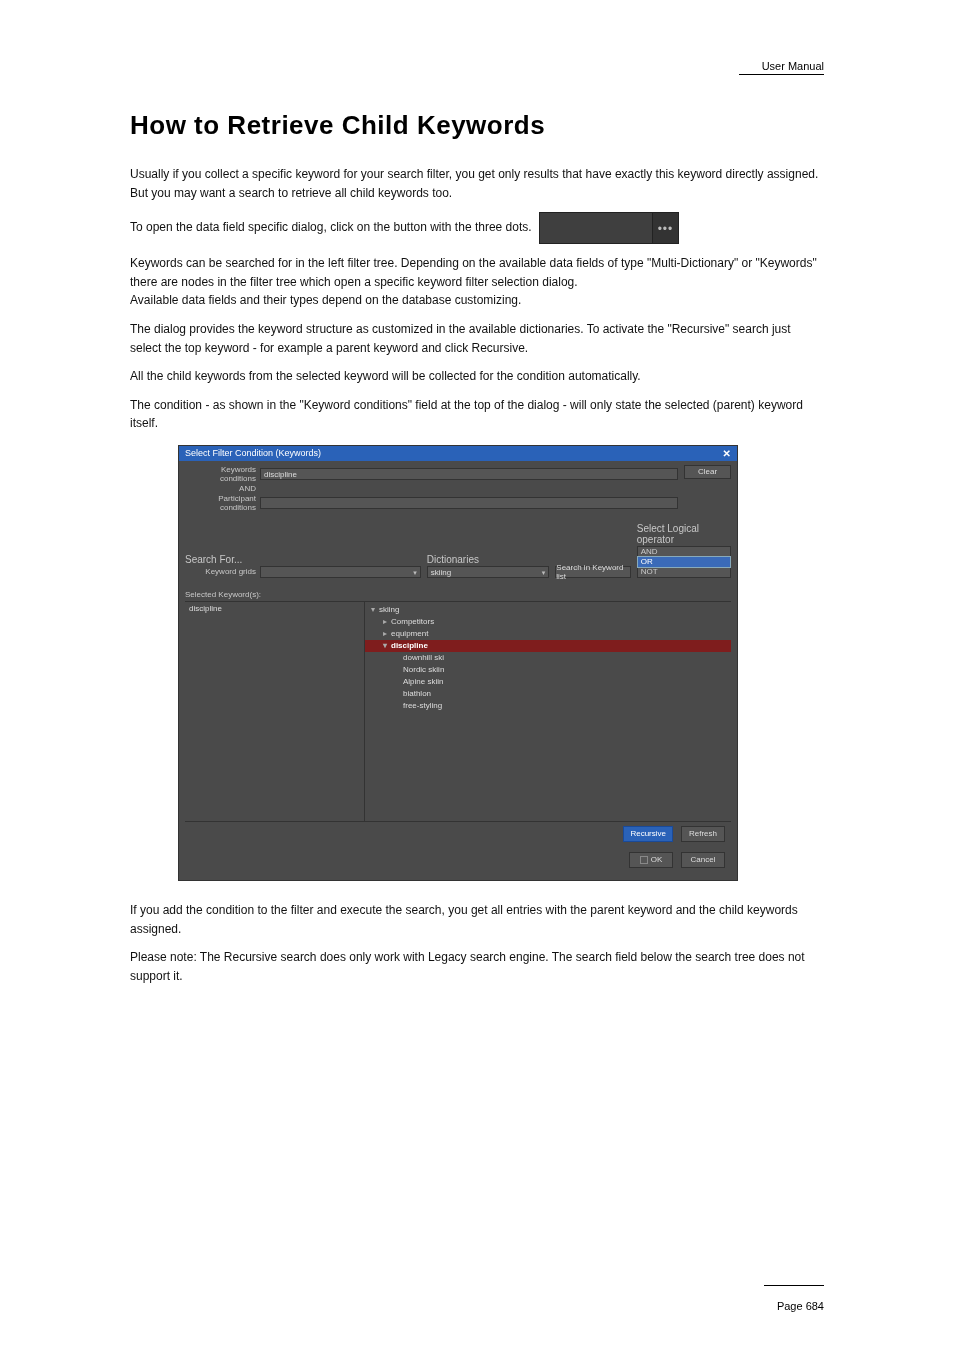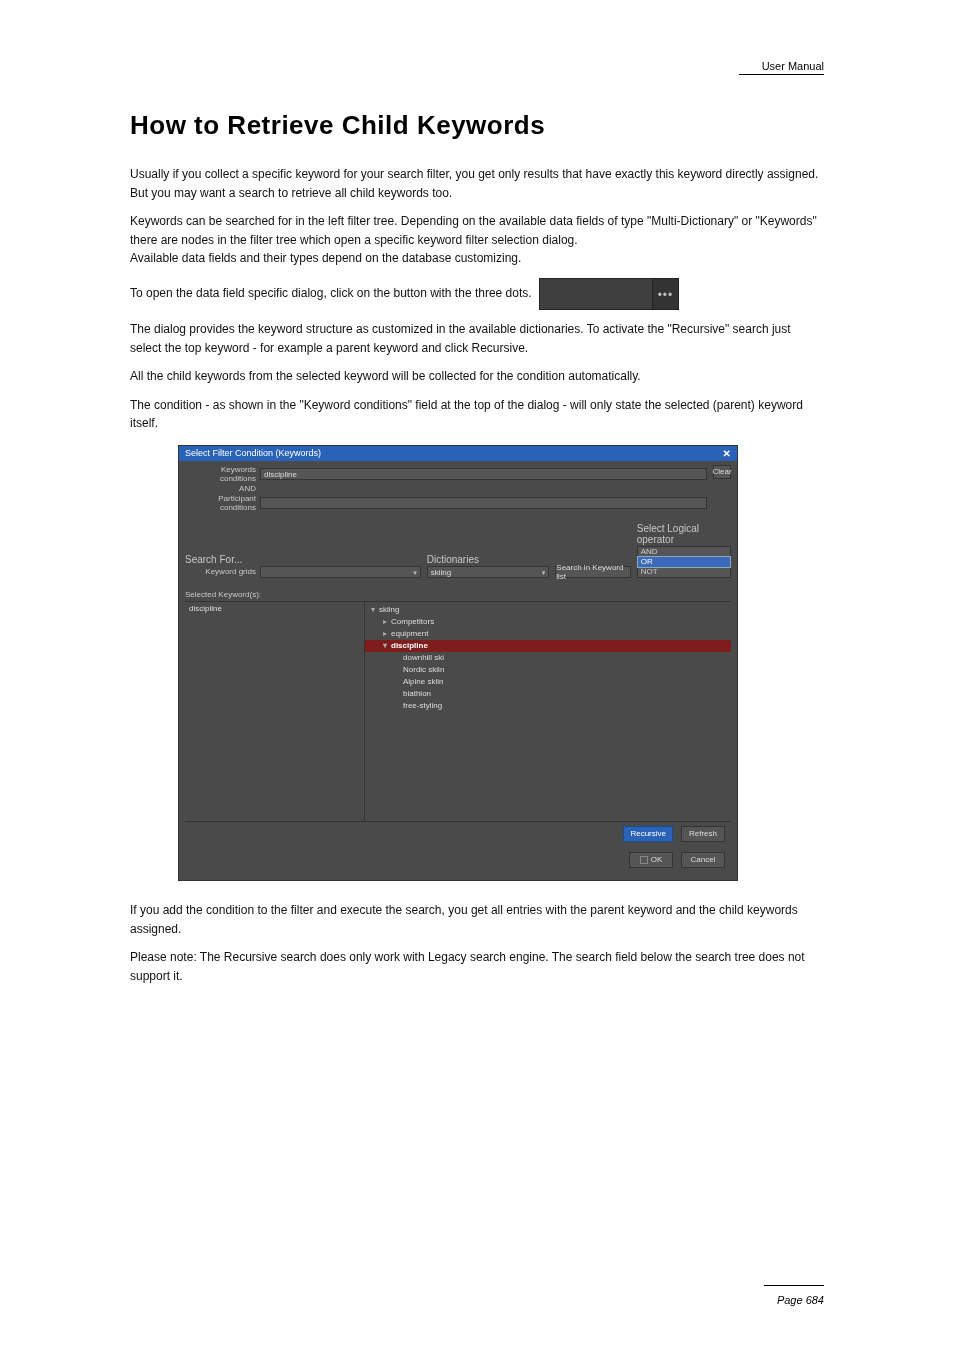--- a/index.html
+++ b/index.html
@@ -111,21 +111,21 @@
     flex: 1;
     height: 12px;
     background: #555;
     border: 1px solid #333;
     font-size: 8px;
     color: #ddd;
     padding: 0 3px;
     line-height:12px;
   }
   .clear-btn {
-    width: 18px;
+    width: 47px;
     height: 14px;
     background: #555;
     border: 1px solid #333;
     color: #ddd;
     font-size: 8px;
     margin-left: 6px;
     display:flex;align-items:center;justify-content:center;
     cursor:pointer;
   }
   .search-row {
@@ -218,25 +218,24 @@
     display:flex;align-items:center;justify-content:center;
     cursor:pointer;
     padding:0 6px;
   }
   .dbtn.primary { background:#2a62b8; color:#fff; border-color:#1a4a98;}
   .dbtn.ok::before{
     content:""; display:inline-block;width:6px;height:6px;border:1px solid #888;margin-right:3px;
   }
   .footer-area{
     position:absolute;
-    bottom:44px;
+    bottom:38px;
     right:130px;
     font-size:11px;
     text-align:right;
-    font-style:italic;
   }
   .footer-underline{
     position:absolute;
     bottom:64px;
     right:130px;
     width:60px;
     border-bottom:1px solid #000;
   }
 </style>
 </head>
@@ -247,29 +246,29 @@
   <div class="header-underline"></div>
 
   <h1 class="page-title">How to Retrieve Child Keywords</h1>
 
   <p class="body-text">
     <span>Usually if you collect a specific keyword for your search filter, you get only results that have exactly this keyword directly assigned.</span><br>
     <span class="sub">But you may want a search to retrieve all child keywords too.</span>
   </p>
 
   <p class="body-text">
-    <span>Keywords can be searched for in the left filter tree. Depending on the available data fields of type "Multi-Dictionary" or "Keywords" there are nodes in the filter tree which open a specific keyword filter selection dialog.</span><br>
-    <span class="sub">Available data fields and their types depend on the database customizing.</span>
-  </p>
-
-  <p class="body-text">
     <span>To open the data field specific dialog, click on the button with the three dots.</span>
     <span class="inline-img-field">
       <span class="dots-btn">•••</span>
     </span>
+  </p>
+
+  <p class="body-text">
+    <span>Keywords can be searched for in the left filter tree. Depending on the available data fields of type "Multi-Dictionary" or "Keywords" there are nodes in the filter tree which open a specific keyword filter selection dialog.</span><br>
+    <span class="sub">Available data fields and their types depend on the database customizing.</span>
   </p>
 
   <p class="body-text">The dialog provides the keyword structure as customized in the available dictionaries. To activate the "Recursive" search just select the top keyword - for example a parent keyword and click Recursive.</p>
   <p class="body-text">All the child keywords from the selected keyword will be collected for the condition automatically.</p>
   <p class="body-text">The condition - as shown in the "Keyword conditions" field at the top of the dialog - will only state the selected (parent) keyword itself.</p>
 
   <div class="dialog">
     <div class="dialog-titlebar">
       <span>Select Filter Condition (Keywords)</span>
       <span class="dialog-close">✕</span>

